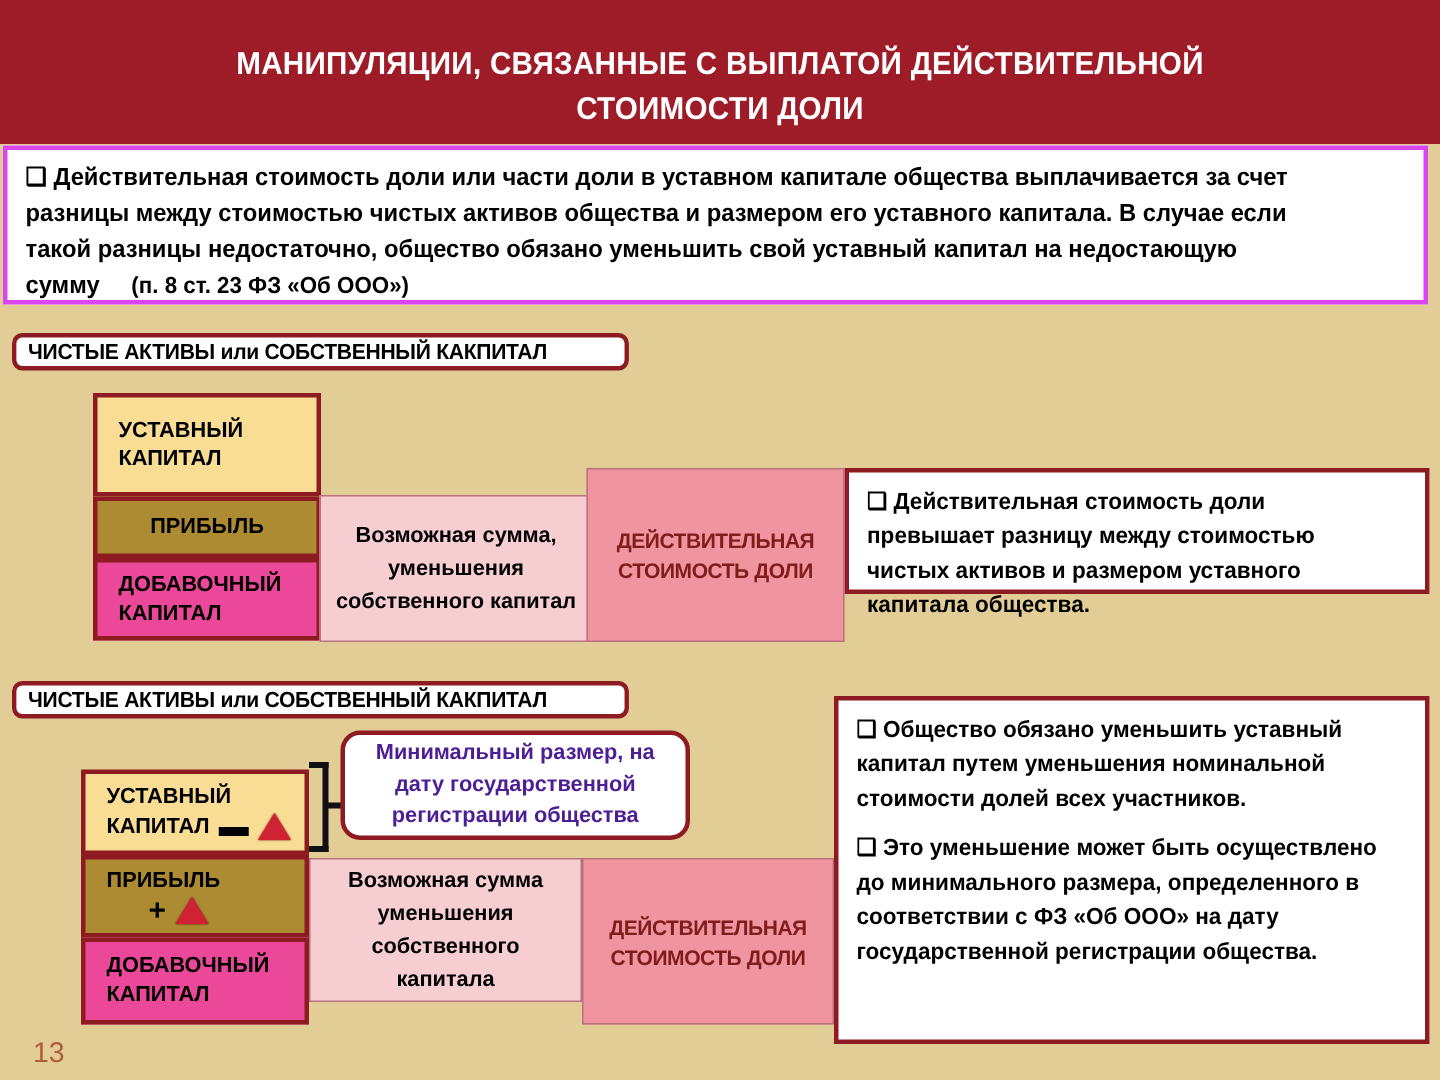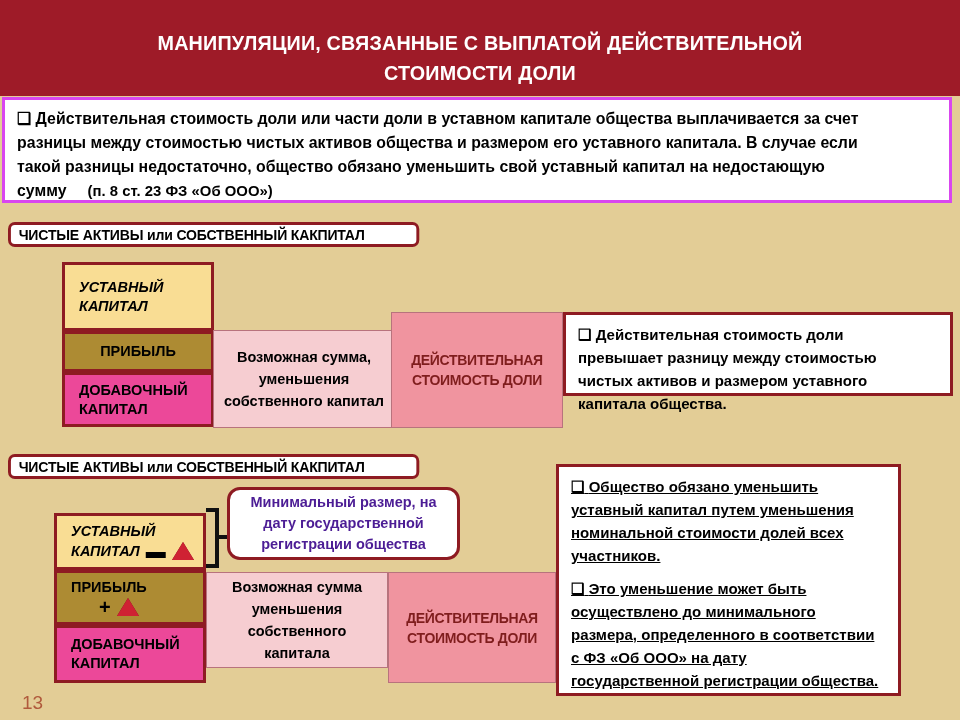--- a/index.html
+++ b/index.html
@@ -101,21 +101,21 @@
     box-sizing: border-box;
     display: flex;
     flex-direction: column;
     justify-content: center;
     padding-left: 14px;
     font-size: 14.5px;
     font-weight: bold;
     color: #000000;
     line-height: 19px;
   }
-  .blk-ustav  { background: #f9dd94; font-style: italic; }
+  .blk-ustav  { background: #f9dd94; }
   .blk-pribyl { background: #ad8b33; }
   .blk-dobav  { background: #ec4899; }
 
   
   #t-ustav  { left: 62px; top: 262px; width: 152px; height: 69px; }
   #t-pribyl { left: 62px; top: 331px; width: 152px; height: 41px;
               justify-content: center; align-items: center; padding-left: 0; }
   #t-dobav  { left: 62px; top: 372px; width: 152px; height: 55px; }
 
   
@@ -184,21 +184,21 @@
 
   
   .note-box {
     position: absolute;
     background: #ffffff;
     border: 3px solid #8e1b22;
     box-sizing: border-box;
     padding: 8px 10px 6px 12px;
   }
   #note-1 { left: 563px; top: 312px; width: 390px; height: 84px; }
-  #note-2 { left: 556px; top: 464px; width: 345px; height: 232px; text-decoration: underline; }
+  #note-2 { left: 556px; top: 464px; width: 397px; height: 232px; }
 
   .note-box p {
     margin: 0 0 10px 0;
     font-size: 15.5px;
     line-height: 23px;
     font-weight: bold;
     color: #000000;
     transform: scaleX(0.97);
     transform-origin: left top;
   }

